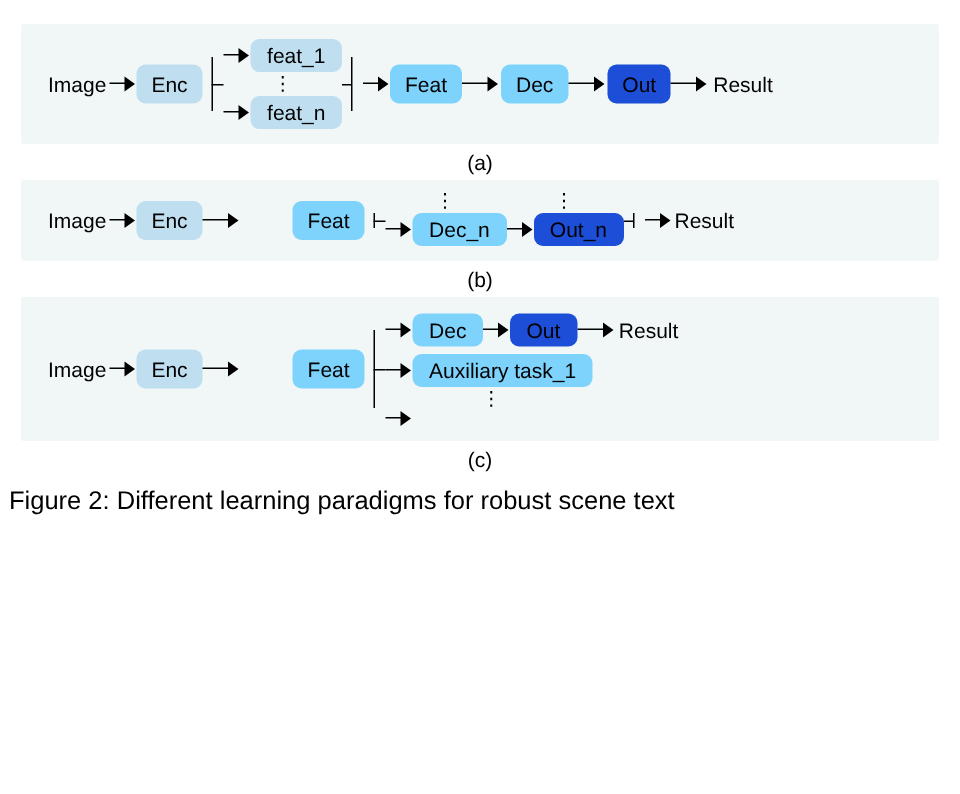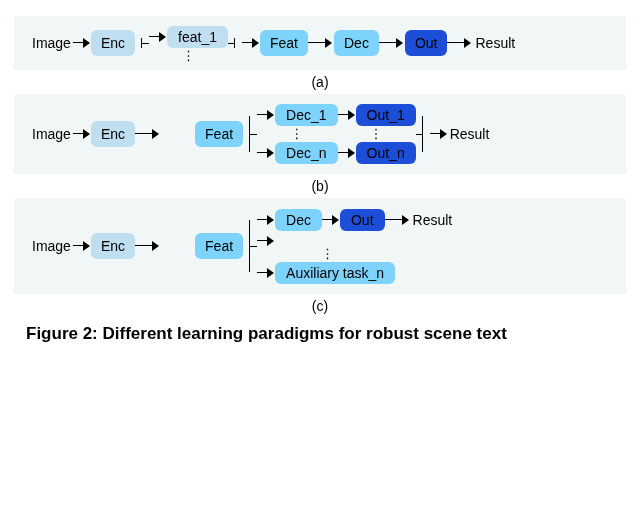--- a/index.html
+++ b/index.html
@@ -18,25 +18,24 @@
     margin: 4px 8px 0 8px;
     padding: 10px 16px 10px 16px;
   }
   .caption {
     text-align: center;
     font-size: 14px;
     margin: 4px 0 2px 0;
   }
   .big-caption {
     font-size: 17px;
-    font-weight: bold;
+    font-weight: normal;
     margin-top: 10px;
     white-space: nowrap;
     overflow: hidden;
-    margin-left: 20px;
   }
   .row {
     display: flex;
     align-items: center;
   }
   .node {
     border-radius: 6px;
     padding: 5px 10px;
     text-align: center;
     font-size: 14px;
@@ -109,20 +108,24 @@
     <div class="fan out"></div>
 
     <div class="stack">
       <div class="row">
         <span class="arrow short"></span>
         <span class="node blue small">feat_1</span>
       </div>
       <div class="row" style="justify-content:center;">
         <span class="vdots">⋮</span>
       </div>
+      <div class="row">
+        <span class="arrow short"></span>
+        <span class="node blue small">feat_n</span>
+      </div>
     </div>
 
     <div class="fan in"></div>
 
     <span class="arrow short"></span>
     <span class="node yellow">Feat</span>
     <span class="arrow"></span>
     <span class="node yellow">Dec</span>
     <span class="arrow"></span>
     <span class="node green">Out</span>
@@ -136,26 +139,20 @@
   <div class="row">
     <span class="plain">Image</span>
     <span class="arrow short"></span>
     <span class="node blue">Enc</span>
     <span class="arrow" style="width:60px"></span>
     <span class="node yellow">Feat</span>
 
     <div class="fan out"></div>
 
     <div class="stack">
-      <div class="row">
-        <span class="arrow short"></span>
-        <span class="node yellow small">Dec_1</span>
-        <span class="arrow short"></span>
-        <span class="node green small">Out_1</span>
-      </div>
       <div class="row" style="justify-content:space-around;">
         <span class="vdots">⋮</span>
         <span class="vdots">⋮</span>
       </div>
       <div class="row">
         <span class="arrow short"></span>
         <span class="node yellow small">Dec_n</span>
         <span class="arrow short"></span>
         <span class="node green small">Out_n</span>
       </div>
@@ -183,27 +180,27 @@
       <div class="row">
         <span class="arrow short"></span>
         <span class="node yellow small">Dec</span>
         <span class="arrow short"></span>
         <span class="node green small">Out</span>
         <span class="arrow"></span>
         <span class="plain">Result</span>
       </div>
       <div class="row">
         <span class="arrow short"></span>
+        <span class="node yellow small">Auxiliary task_1</span>
       </div>
       <div class="row">
         <span style="width:18px"></span>
         <span class="vdots" style="margin-left:40px">⋮</span>
       </div>
       <div class="row">
         <span class="arrow short"></span>
-        <span class="node yellow small">Auxiliary task_n</span>
       </div>
     </div>
   </div>
 </div>
 <div class="caption">(c)</div>
 
 <div class="big-caption">Figure 2: Different learning paradigms for robust scene text</div>
 
 </body></html>

